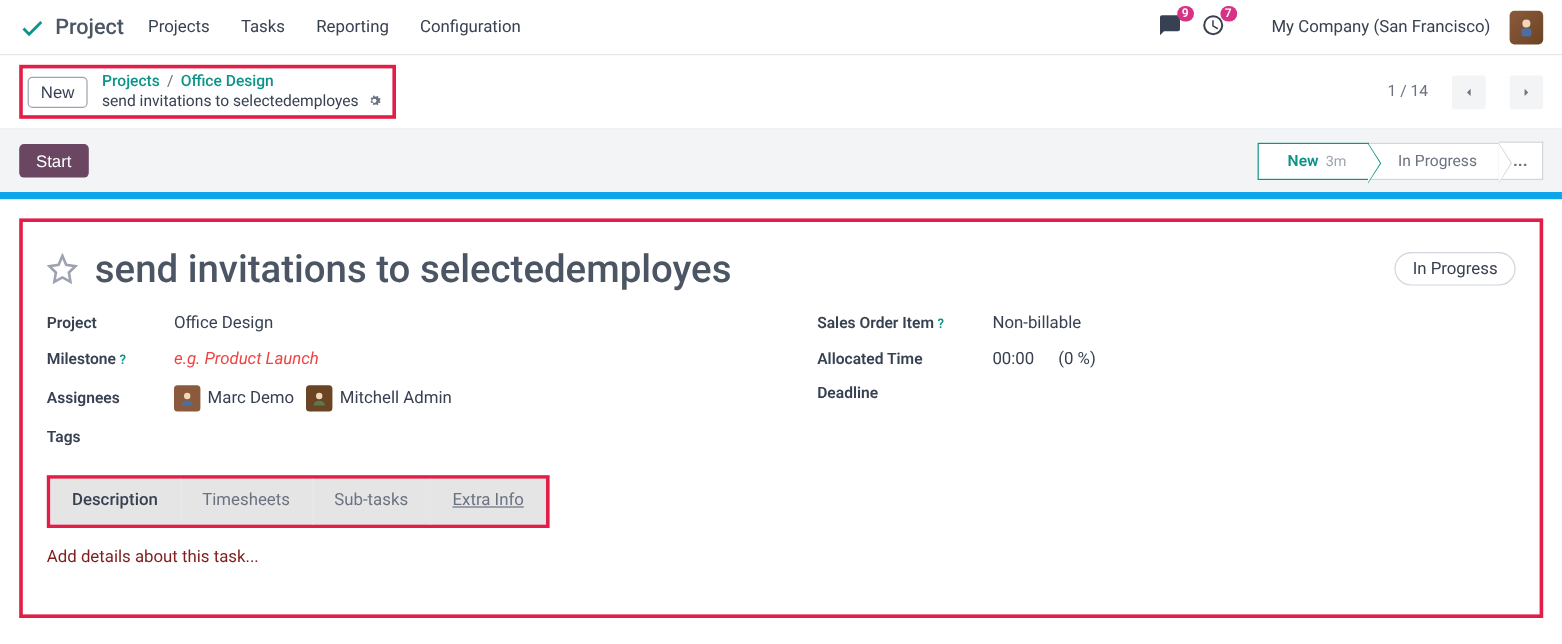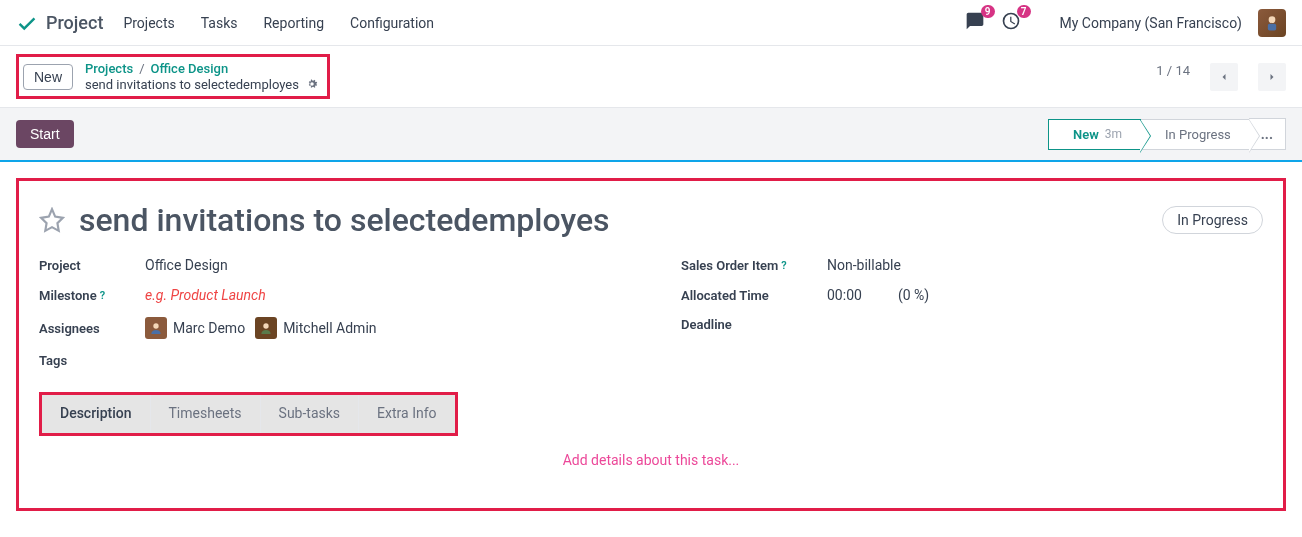--- a/index.html
+++ b/index.html
@@ -20,25 +20,25 @@
     
     .breadcrumb-row { display: flex; align-items: center; padding: 8px 16px; border-bottom: 1px solid #e5e7eb; }
     .breadcrumb-box { display: flex; align-items: center; gap: 12px; border: 3px solid #e11d48; padding: 4px 8px 4px 4px; }
     .new-btn { border: 1px solid #9ca3af; background: #fff; padding: 4px 10px; border-radius: 4px; font-size: 14px; color: #374151; cursor: pointer; }
     .breadcrumb-content { display: flex; flex-direction: column; line-height: 1.2; }
     .breadcrumb-top { display: flex; gap: 6px; font-size: 13px; }
     .breadcrumb-link { color: #0d9488; cursor: pointer; font-weight: 500; }
     .breadcrumb-sep { color: #6b7280; }
     .breadcrumb-current { color: #374151; font-size: 13px; display: flex; align-items: center; gap: 6px; }
     .gear-icon { color: #6b7280; cursor: pointer; }
-    .pager { margin-left: auto; display: flex; gap: 20px; }
+    .pager { margin-left: auto; display: flex; align-items: center; gap: 20px; }
     .pager-text { color: #6b7280; font-size: 13px; }
     .pager-btn { width: 28px; height: 28px; border: none; background: #f3f4f6; cursor: pointer; display: flex; align-items: center; justify-content: center; color: #6b7280; border-radius: 2px; }
     
-    .action-bar { display: flex; align-items: center; padding: 10px 16px; background: #f3f4f6; border-bottom: 2px solid #0ea5e9; }
+    .action-bar { display: flex; align-items: center; padding: 10px 16px; background: #f3f4f6; border-bottom: 6px solid #0ea5e9; }
     .start-btn { background: #6b4663; color: #fff; border: none; padding: 6px 14px; border-radius: 4px; font-size: 14px; cursor: pointer; font-weight: 500; }
     .stages { margin-left: auto; display: flex; align-items: center; }
     .stage { position: relative; padding: 7px 18px 7px 24px; font-size: 13px; cursor: pointer; color: #6b7280; background: #fff; border-top: 1px solid #d1d5db; border-bottom: 1px solid #d1d5db; display: flex; align-items: center; gap: 6px; }
     .stage::after { content: ''; position: absolute; right: -10px; top: 0; width: 0; height: 0; border-top: 16px solid transparent; border-bottom: 16px solid transparent; border-left: 10px solid #fff; z-index: 2; }
     .stage::before { content: ''; position: absolute; right: -11px; top: -1px; width: 0; height: 0; border-top: 17px solid transparent; border-bottom: 17px solid transparent; border-left: 11px solid #d1d5db; z-index: 1; }
     .stage.active { border: 1px solid #0d9488; color: #0d9488; font-weight: 600; }
     .stage.active::after { border-left-color: #fff; }
     .stage.active::before { border-left-color: #0d9488; }
     .stage-time { font-weight: 400; color: #9ca3af; font-size: 12px; }
     .stage-more { padding: 7px 12px; background: #fff; border: 1px solid #d1d5db; border-left: none; cursor: pointer; color: #6b7280; font-weight: 700; }
@@ -56,28 +56,28 @@
     .field-label { width: 90px; font-weight: 600; color: #374151; font-size: 13px; display: flex; align-items: center; gap: 3px; }
     .fields-col.right .field-label { width: 130px; }
     .field-help { color: #0d9488; font-size: 11px; font-weight: 600; vertical-align: super; }
     .field-value { color: #374151; font-size: 14px; }
     .field-placeholder { color: #ef4444; font-style: italic; font-size: 14px; }
     .assignees { display: flex; align-items: center; gap: 10px; }
     .assignee { display: flex; align-items: center; gap: 6px; }
     .assignee-avatar { width: 22px; height: 22px; border-radius: 3px; background: #8b5a3c; display: flex; align-items: center; justify-content: center; }
     .assignee-avatar.a2 { background: #6b4423; }
     .assignee-avatar svg { width: 16px; height: 16px; }
-    .alloc-time { display: flex; gap: 36px; }
+    .alloc-time { display: flex; gap: 20px; }
     
     .tabs-box { border: 3px solid #e11d48; display: inline-flex; margin-bottom: 2px; }
     .tab { padding: 10px 18px; border-right: 1px solid #e5e7eb; cursor: pointer; font-size: 14px; color: #6b7280; background: #e5e5e5; }
-    .tab:last-child { border-right: none; }
+    .tab:last-child { border-right: none; text-decoration: underline; }
     .tab.active { color: #374151; font-weight: 500; border-bottom: 2px solid transparent; }
     .tab-content { padding: 14px 0 0 0; }
-    .task-details-input { color: #ec4899; font-size: 14px; text-align: center; }
+    .task-details-input { color: #7f1d1d; font-size: 14px; }
   </style>
 </head>
 <body>
 
 <div class="topbar">
   <div class="brand">
     <svg class="brand-icon" viewBox="0 0 24 24">
         <path fill="#0d9488" d="M9 16.2l-4.2-4.2L3 13.8 9 19.8 21 7.8l-1.8-1.8z"></path>
       </svg>
     <span class="brand-text">Project</span>

